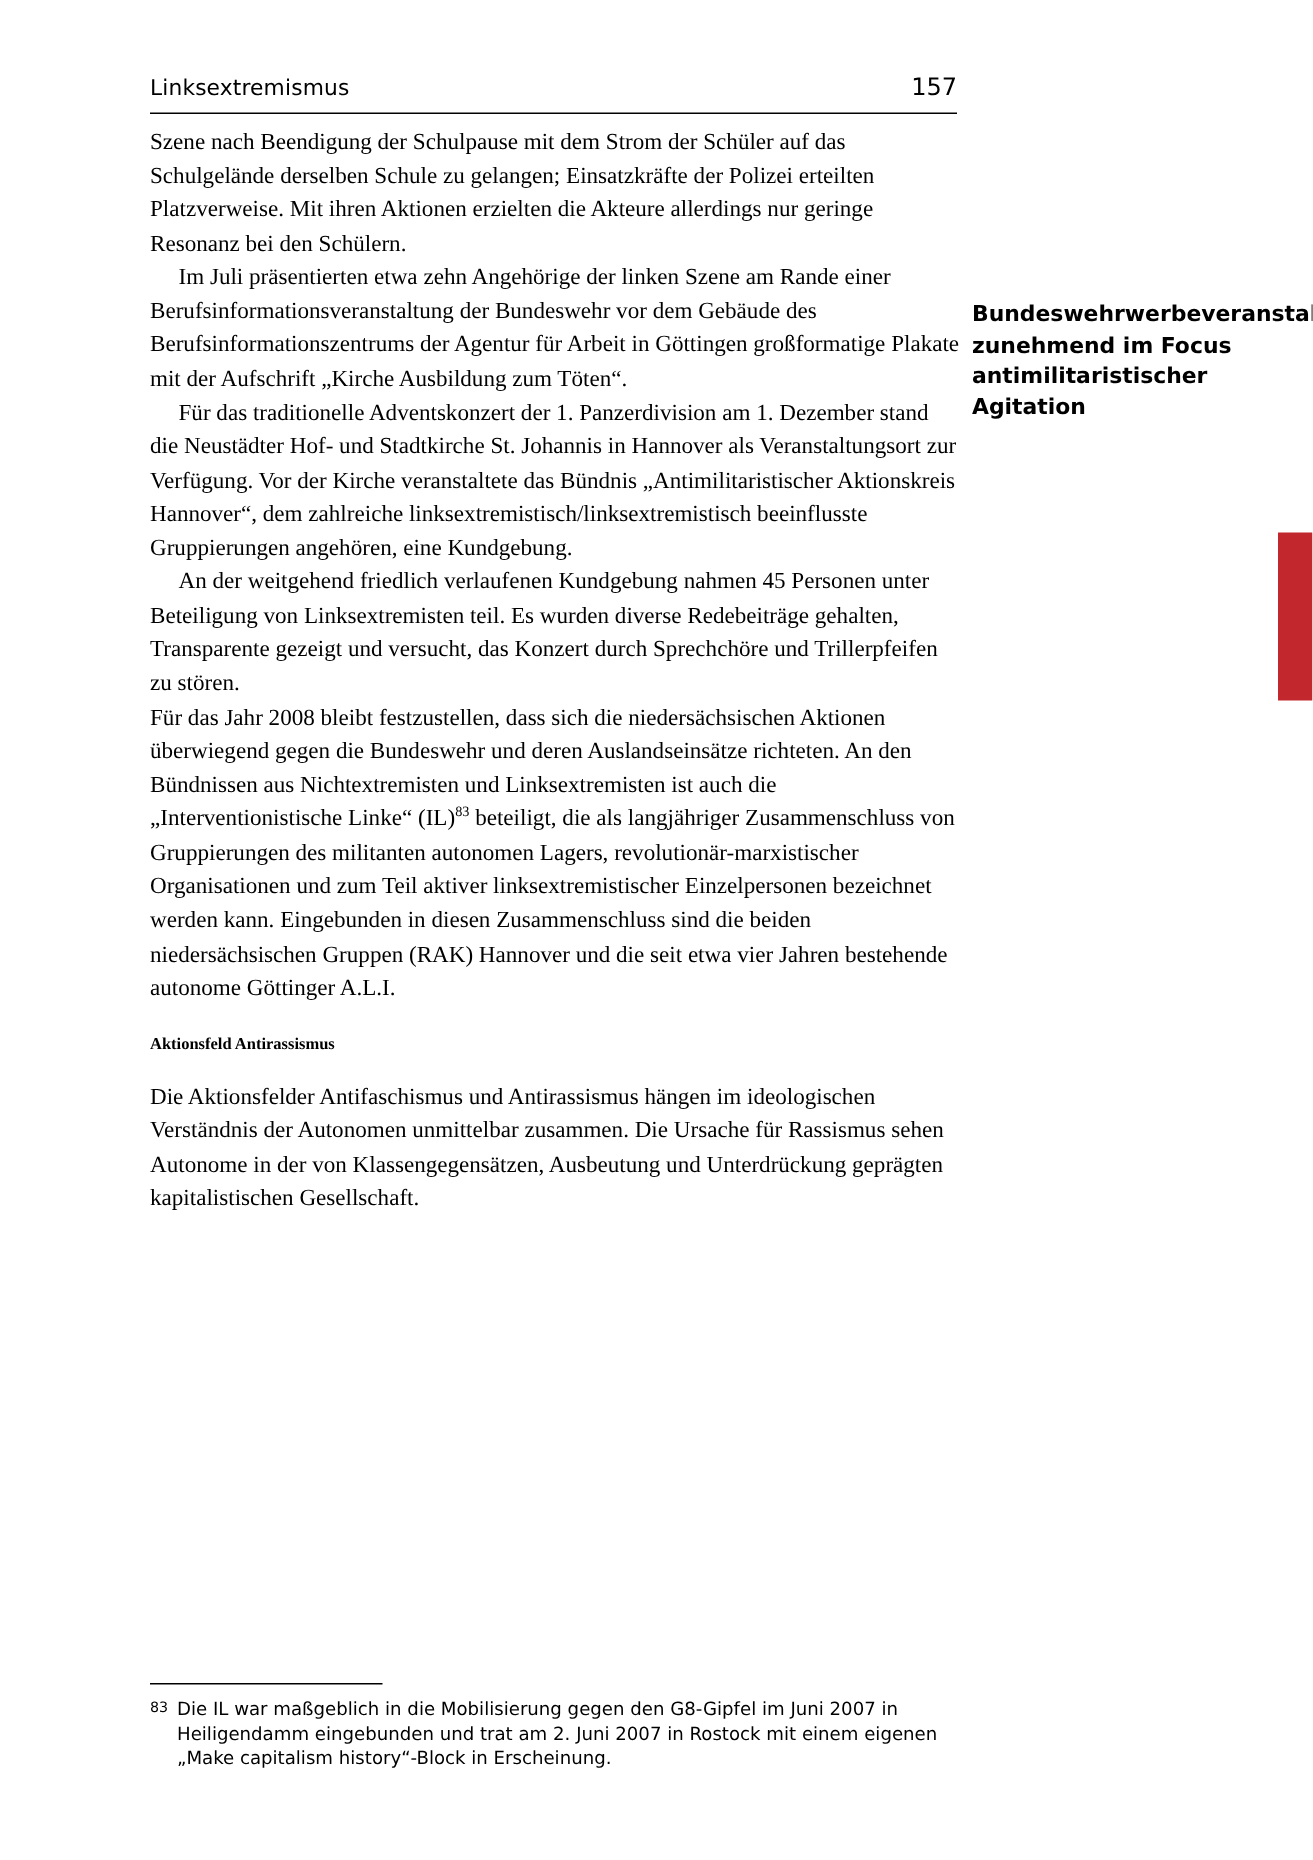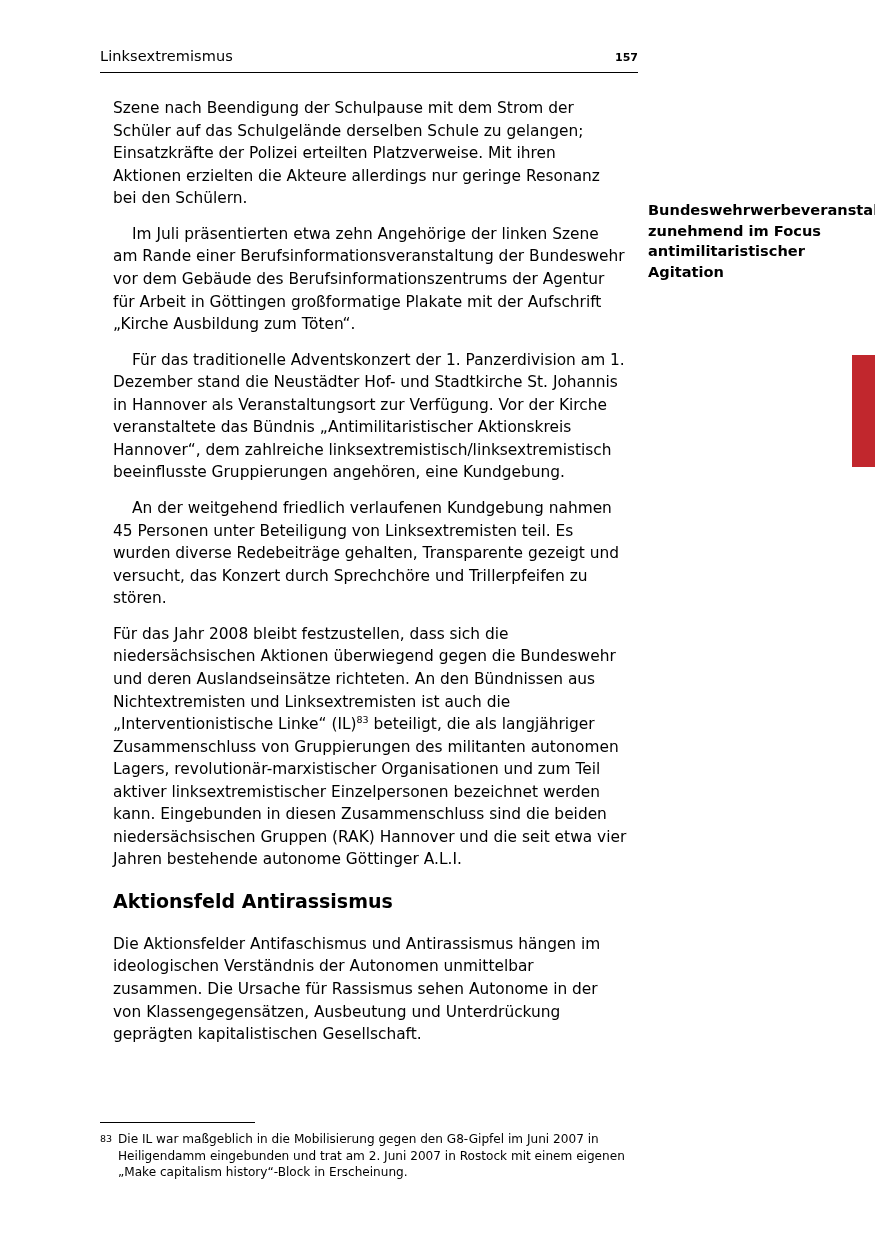--- a/index.html
+++ b/index.html
@@ -36,52 +36,53 @@
     font-size: 14.5px;
     line-height: 1.2;
     padding-bottom: 7px;
     border-bottom: 1.3px solid #000000;
   }
   .header .chapter {
     font-size: 14.5px;
     letter-spacing: 0.1px;
   }
   .header .pageno {
-    font-size: 11px;
-    font-weight: bold;
+    font-size: 16px;
+    font-weight: normal;
   }
 
   
   .maincol {
     position: absolute;
     left: 100px;
     top: 84px;
     width: 540px;
     font-size: 15.4px;
     line-height: 1.465;
     text-align: left;
   }
   .maincol p {
-    margin: 13px;
+    margin: 0;
+    font-family: Liberation Serif, serif;
   }
   .maincol p.indent {
     text-indent: 19px;
   }
   .maincol p.gap-before {
     margin-top: 17px;
   }
   .subhead-italic {
     font-style: italic;
     margin: 0;
     font-size: 15.4px;
   }
   .subhead-bold {
     font-weight: bold;
     margin: 0;
-    font-size: 19px;
+    font-size: 11px;
   }
   sup.fn {
     font-size: 9.5px;
     vertical-align: super;
     line-height: 0;
   }
 
   
   .marginnote {
     position: absolute;

